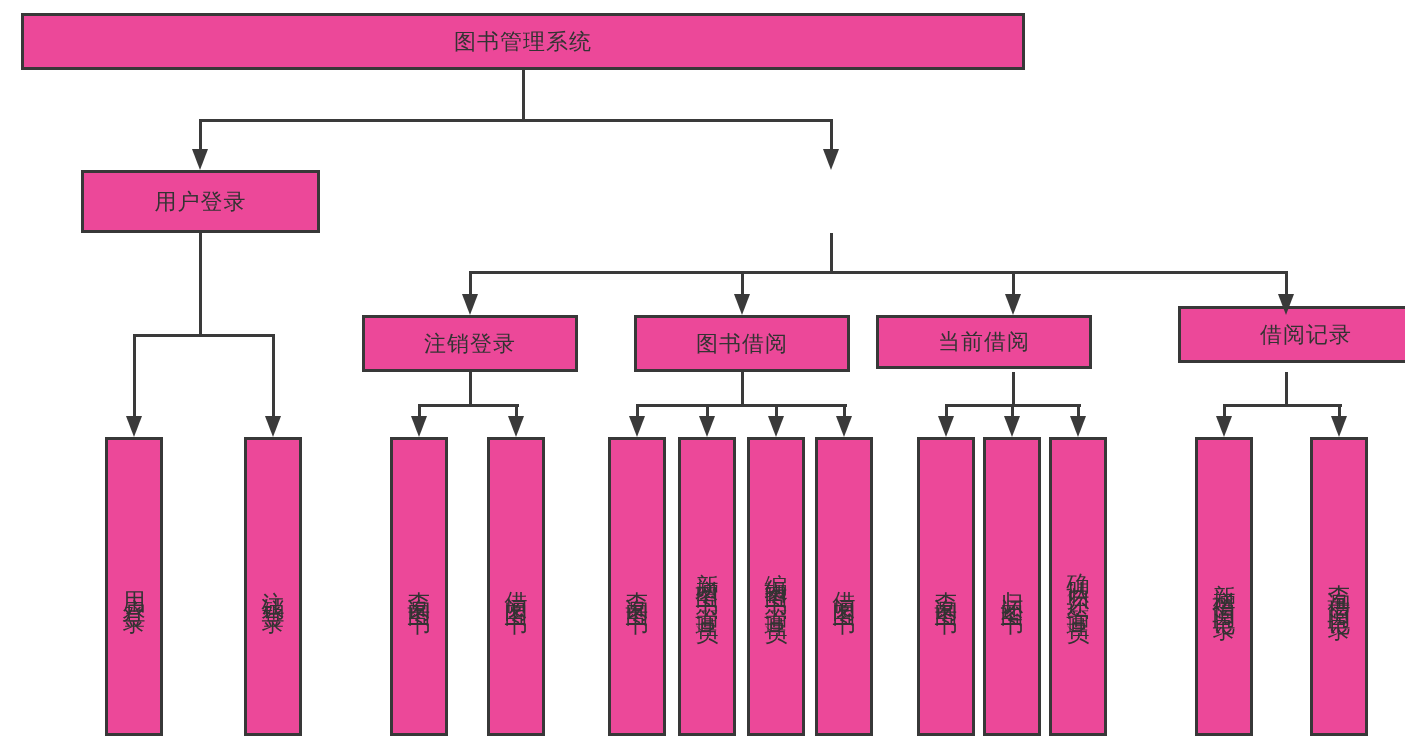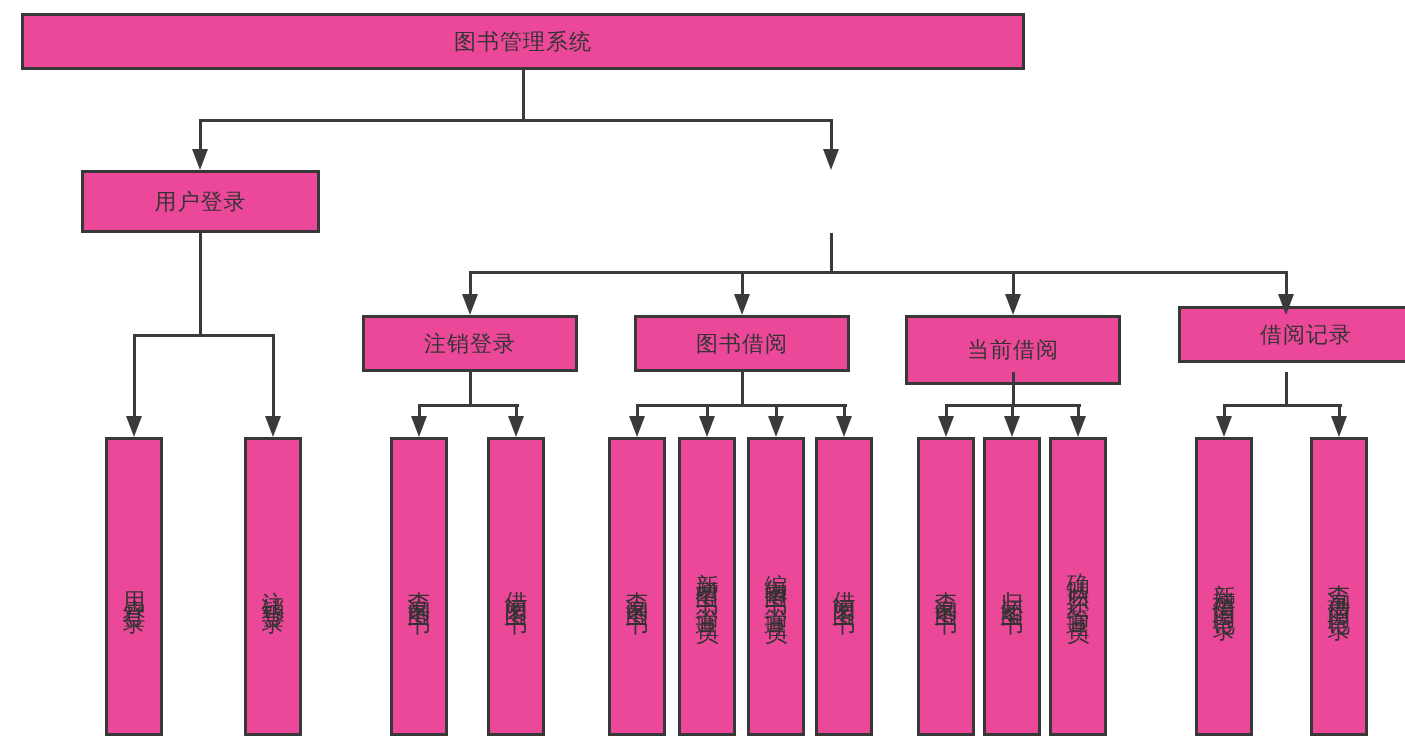--- a/index.html
+++ b/index.html
@@ -69,21 +69,21 @@
   <div class="box box-h" style="left:81px;top:170px;width:239px;height:63px">
     <span>用户登录</span>
   </div>
 
   <div class="box box-h" style="left:362px;top:315px;width:216px;height:57px">
     <span>注销登录</span>
   </div>
   <div class="box box-h" style="left:634px;top:315px;width:216px;height:57px">
     <span>图书借阅</span>
   </div>
-  <div class="box box-h" style="left:905px;top:315px;width:216px;height:70px">
+  <div class="box box-h" style="left:876px;top:315px;width:216px;height:54px">
     <span>当前借阅</span>
   </div>
   <div class="box box-h" style="left:1178px;top:306px;width:256px;height:57px">
     <span>借阅记录</span>
   </div>
 
   <div class="box box-v" style="left:105px;top:437px;width:58px;height:299px">
     <span class="vtext">用户登录</span>
   </div>
   <div class="box box-v" style="left:244px;top:437px;width:58px;height:299px">

